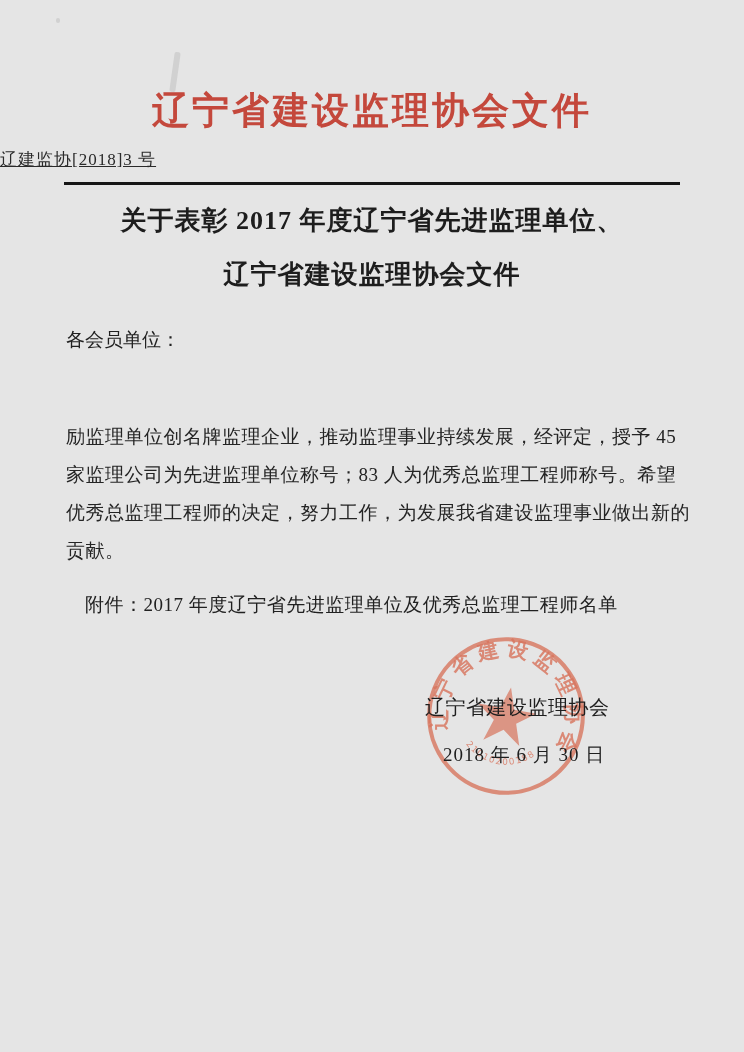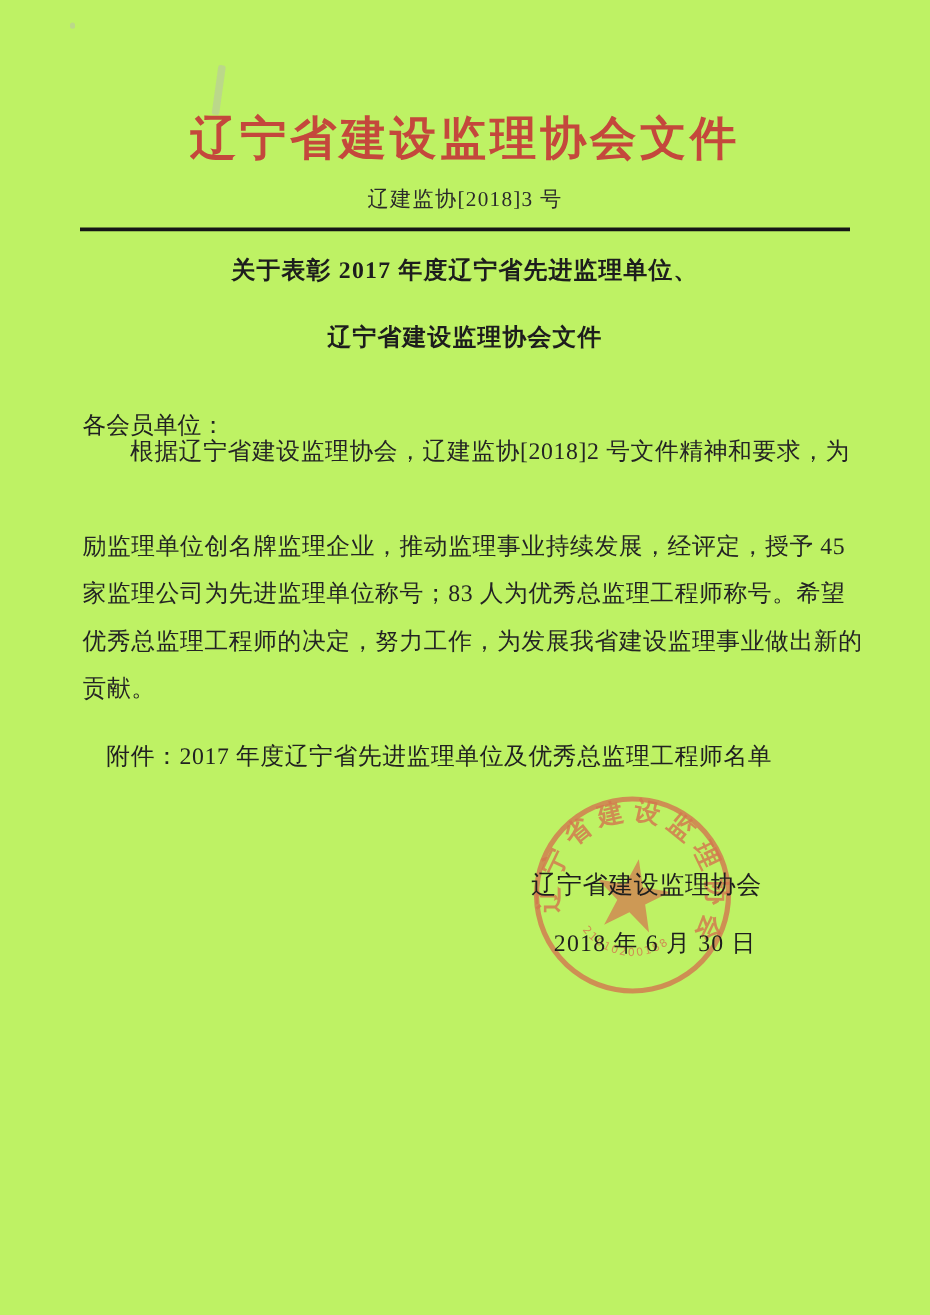--- a/index.html
+++ b/index.html
@@ -1,53 +1,53 @@
 <!DOCTYPE html>
 <html><head>
 <meta charset="utf-8">
 <style>
   html, body { margin: 0; padding: 0; background: #777; }
   .page {
     position: relative;
     width: 744px;
     height: 1052px;
     margin: 0 auto;
-    background: #bef264;
+    background: #e5e5e5;
     overflow: hidden;
     font-family: "Liberation Serif", "DejaVu Serif", serif;
     color: #212121;
   }
   .letterhead {
     position: absolute;
     top: 86px; left: 0; width: 744px;
     text-align: center;
     font-size: 37px;
     font-weight: bold;
     letter-spacing: 3px;
     color: #c4483c;
   }
   .doc-number {
     position: absolute;
     top: 148px; left: 0; width: 744px;
-    text-align: center;
     font-size: 17px;
     letter-spacing: 1px;
     color: #2a2a2a;
+    text-decoration: underline;
   }
   .rule {
     position: absolute;
     top: 182px; left: 64px;
     width: 616px; height: 3px;
     background: #161616;
   }
   .doc-title {
     position: absolute;
     left: 0; width: 744px;
     text-align: center;
-    font-size: 19px;
+    font-size: 26px;
     font-weight: bold;
     color: #1d1d1d;
     letter-spacing: 1px;
   }
   .doc-title.l1 { top: 203px; }
   .doc-title.l2 { top: 257px; }
   .salutation {
     position: absolute;
     top: 303px; left: 66px;
     font-size: 19px;
@@ -113,21 +113,20 @@
 
   <div class="doc-number">辽建监协[2018]3 号</div>
 
   <div class="rule"></div>
 
   <div class="doc-title l1">关于表彰 2017 年度辽宁省先进监理单位、</div>
   <div class="doc-title l2">辽宁省建设监理协会文件</div>
 
   <div class="salutation">各会员单位：</div>
 
-  <div class="bodyline indent" style="top:348px">根据辽宁省建设监理协会，辽建监协[2018]2 号文件精神和要求，为</div>
   <div class="bodyline" style="top:424px">励监理单位创名牌监理企业，推动监理事业持续发展，经评定，授予 45</div>
   <div class="bodyline" style="top:462px">家监理公司为先进监理单位称号；83 人为优秀总监理工程师称号。希望</div>
   <div class="bodyline" style="top:500px">优秀总监理工程师的决定，努力工作，为发展我省建设监理事业做出新的</div>
   <div class="bodyline" style="top:538px">贡献。</div>
 
   <div class="attachment">附件：2017 年度辽宁省先进监理单位及优秀总监理工程师名单</div>
 
   <svg class="seal" viewBox="0 0 160 160">
     <g transform="rotate(10 80 80)" fill="none">
       <circle cx="80" cy="80" r="74" stroke="#d6664c" stroke-width="4" opacity="0.8"></circle>

